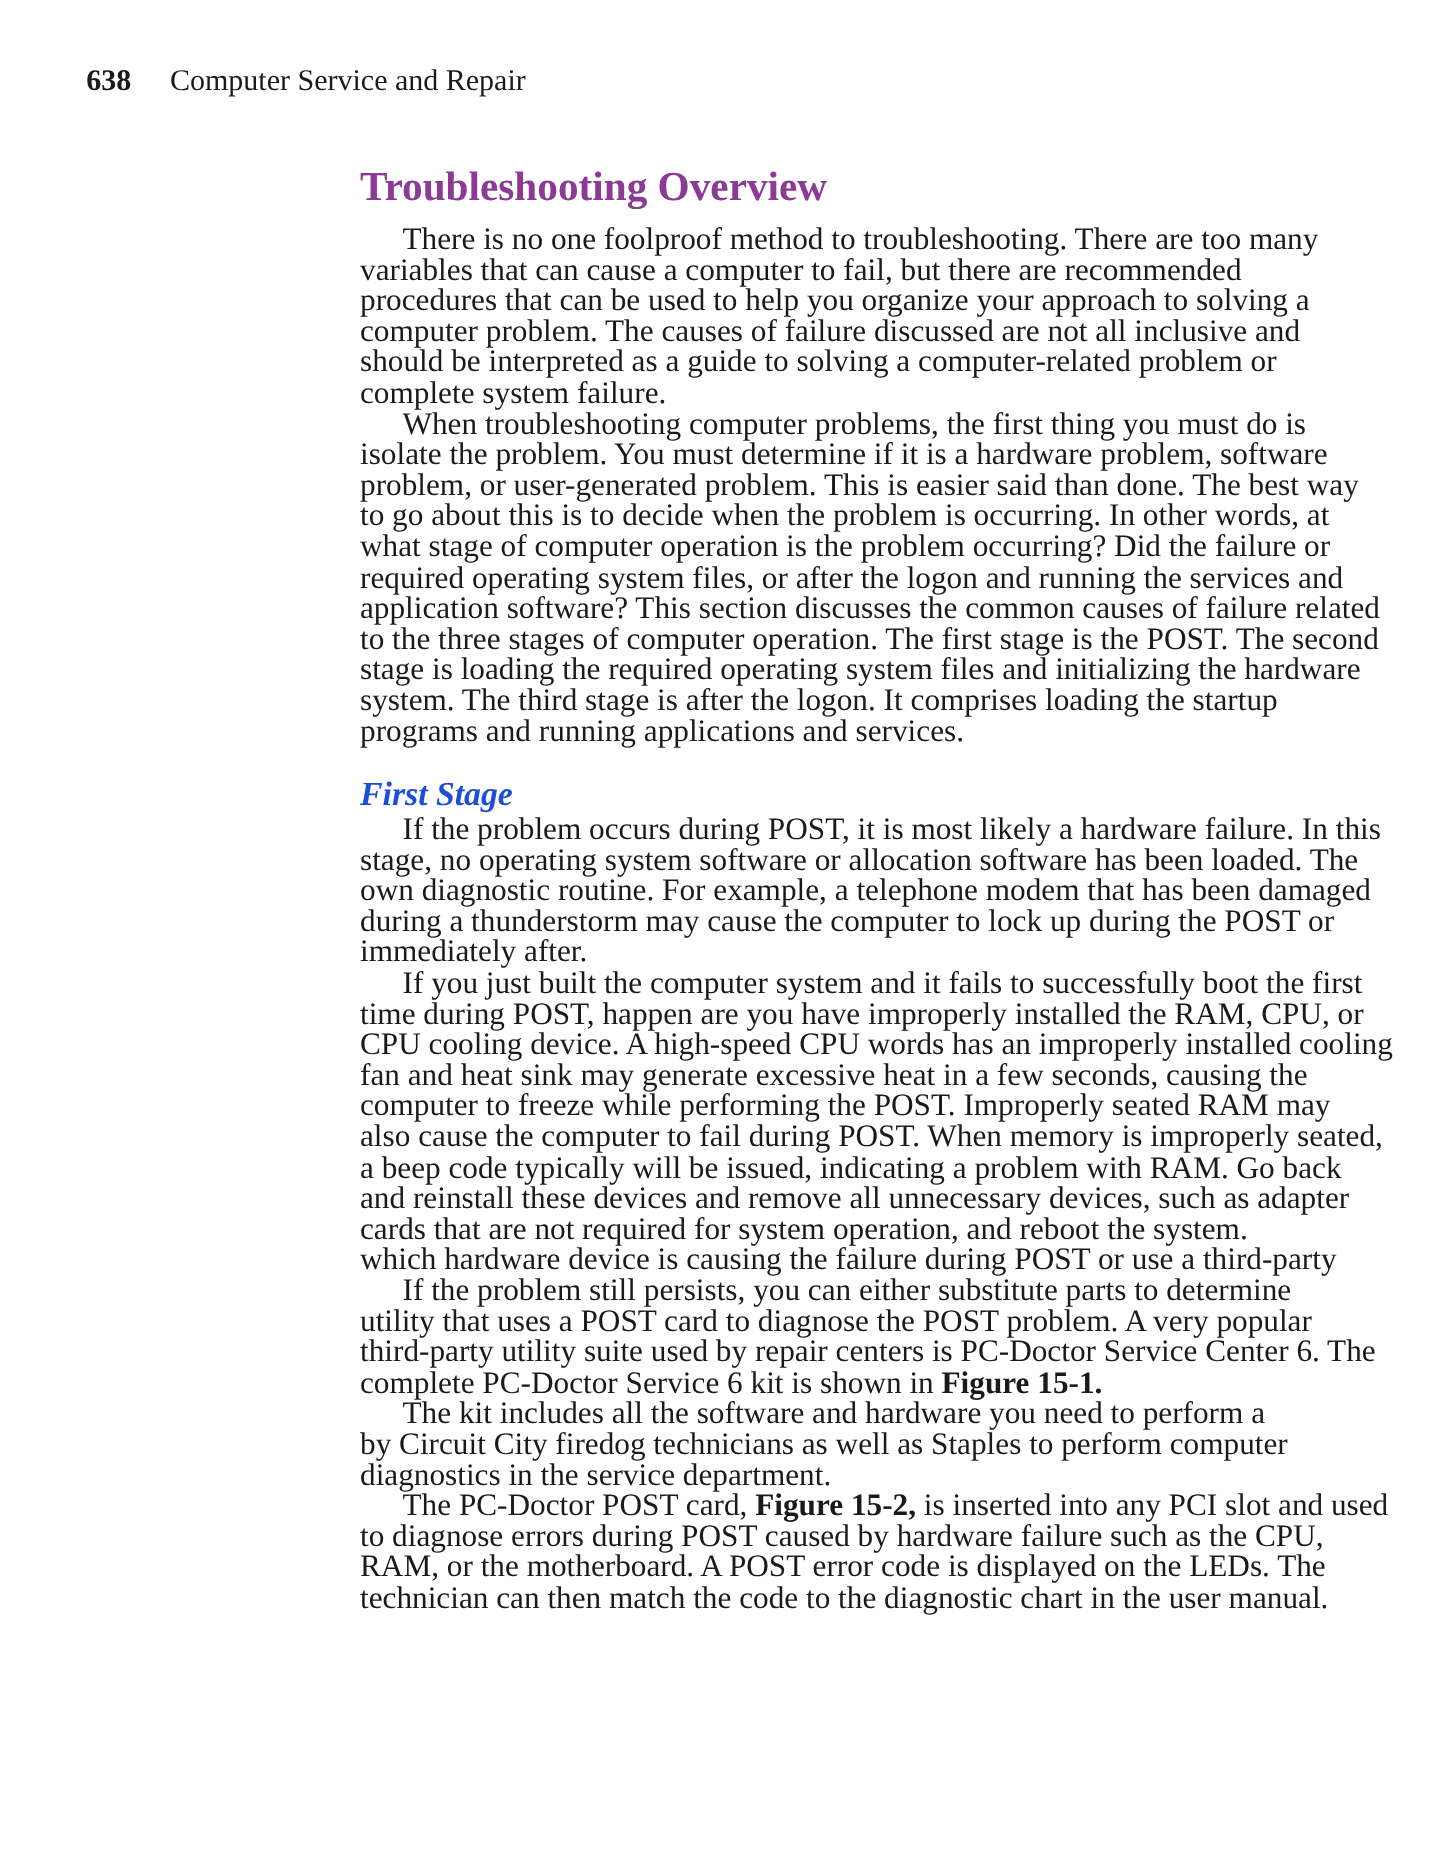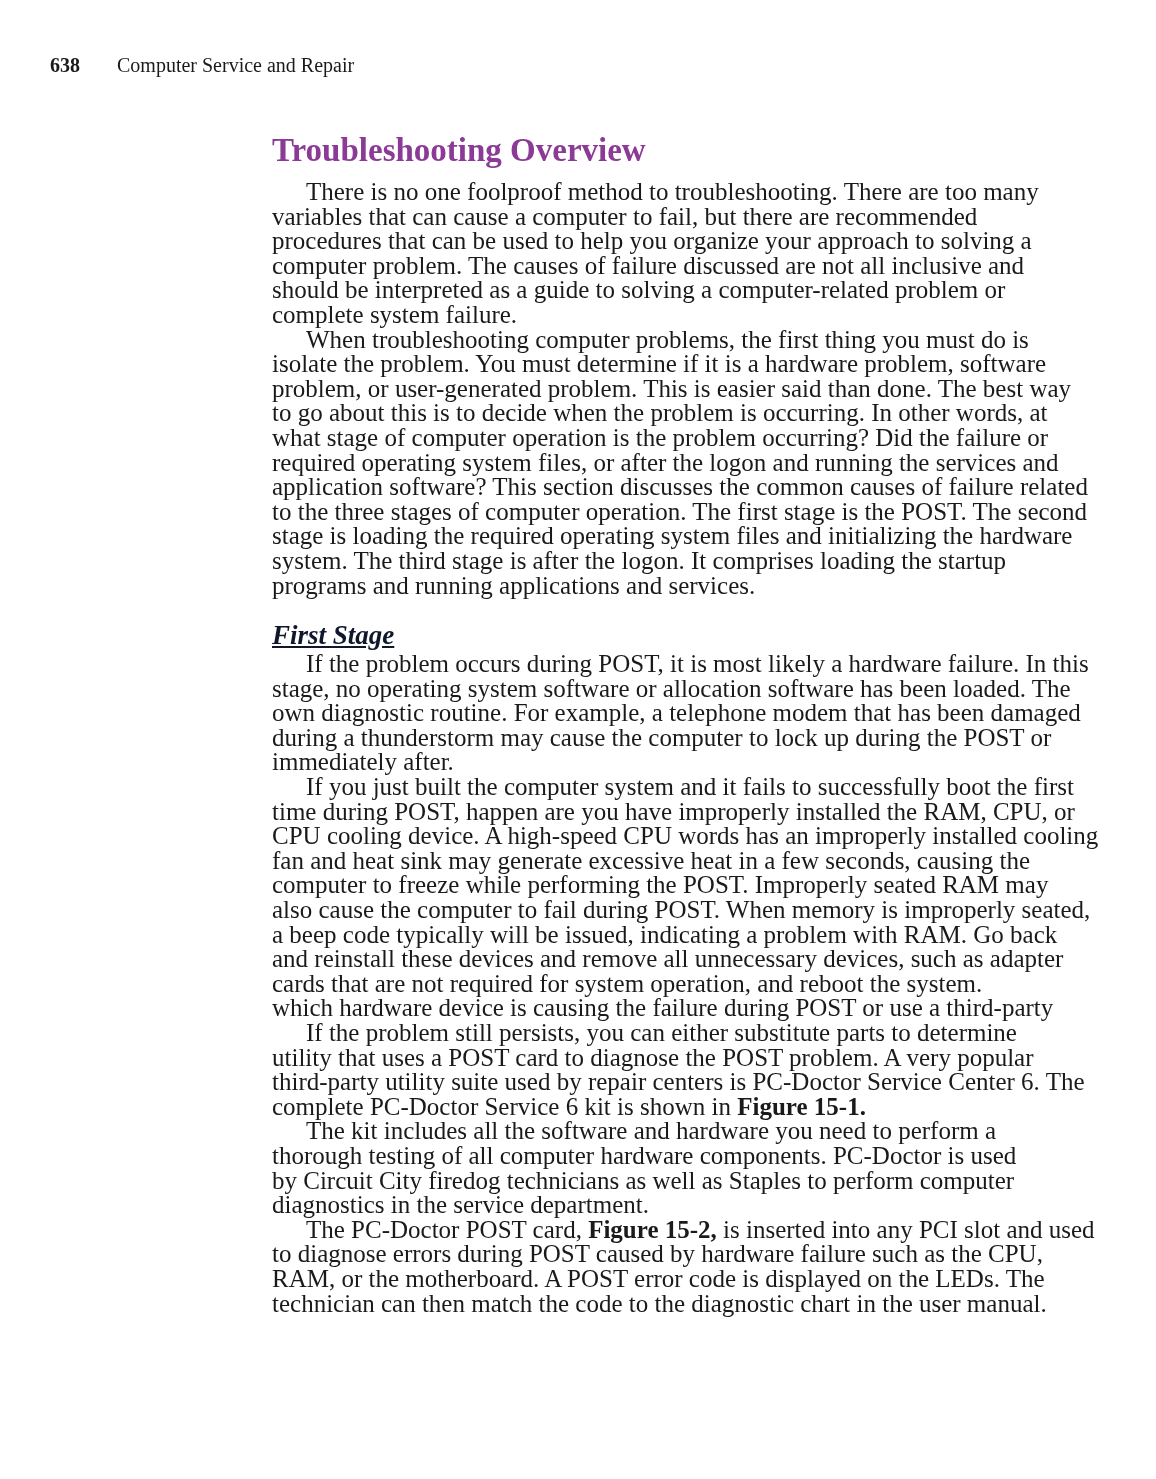--- a/index.html
+++ b/index.html
@@ -1,22 +1,22 @@
 <!DOCTYPE html>
 <html><head>
 <meta charset="utf-8">
 <style>
   html, body { margin: 0; padding: 0; background: #ffffff; }
   body { width: 1156px; height: 1479px; position: relative; overflow: hidden;
          font-family: "Liberation Serif", "DejaVu Serif", serif; color: #1a1a1a; }
-  .running-head { position: absolute; left: 50px; top: 53px; font-size: 20px; line-height: 24px; }
+  .running-head { position: absolute; left: 69px; top: 53px; font-size: 24px; line-height: 24px; }
   .running-head .pg { font-weight: bold; display: inline-block; width: 67px; }
-  .content { position: absolute; left: 272px; top: 128px; width: 760px; }
+  .content { position: absolute; left: 288px; top: 128px; width: 760px; }
   h1.section { margin: 0; font-size: 33px; line-height: 44px; font-weight: bold; color: #8b3a96; }
-  h2.subsection { margin: 20px 0 0 0; font-size: 27px; line-height: 34px; font-weight: bold; font-style: italic; color: #0f172a; text-decoration: underline; }
+  h2.subsection { margin: 20px 0 0 0; font-size: 27px; line-height: 34px; font-weight: bold; font-style: italic; color: #1d4ed8; }
   .para { margin: 0; font-size: 25px; line-height: 24.6px; }
   .line { display: block; white-space: nowrap; }
   .line.indent { text-indent: 34px; }
   .h1wrap { margin-bottom: 8px; }
   b.ref { font-weight: bold; }
 </style>
 </head>
 <body>
 
 <div class="running-head">
@@ -76,21 +76,20 @@
   <p class="para">
     <span class="line">which hardware device is causing the failure during POST or use a third-party</span>
     <span class="line indent">If the problem still persists, you can either substitute parts to determine</span>
     <span class="line">utility that uses a POST card to diagnose the POST problem. A very popular</span>
     <span class="line">third-party utility suite used by repair centers is PC-Doctor Service Center 6. The</span>
     <span class="line"><span>complete PC-Doctor Service 6 kit is shown in </span><b class="ref">Figure 15-1.</b></span>
   </p>
 
   <p class="para">
     <span class="line indent">The kit includes all the software and hardware you need to perform a</span>
-    <span class="line">thorough testing of all computer hardware components. PC-Doctor is used</span>
     <span class="line">by Circuit City firedog technicians as well as Staples to perform computer</span>
     <span class="line">diagnostics in the service department.</span>
   </p>
 
   <p class="para">
     <span class="line indent"><span>The PC-Doctor POST card, </span><b class="ref">Figure 15-2,</b><span> is inserted into any PCI slot and used</span></span>
     <span class="line">to diagnose errors during POST caused by hardware failure such as the CPU,</span>
     <span class="line">RAM, or the motherboard. A POST error code is displayed on the LEDs. The</span>
     <span class="line">technician can then match the code to the diagnostic chart in the user manual.</span>
   </p>

